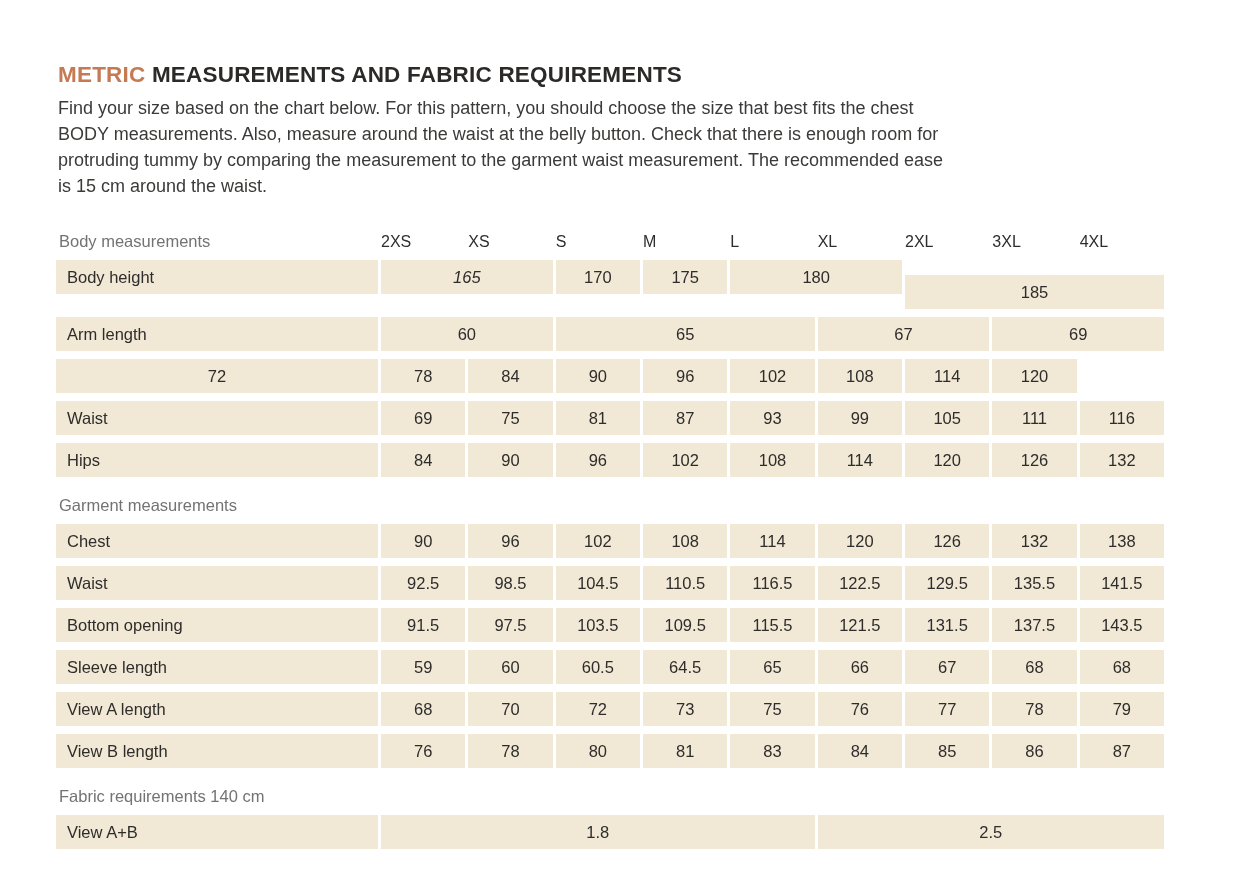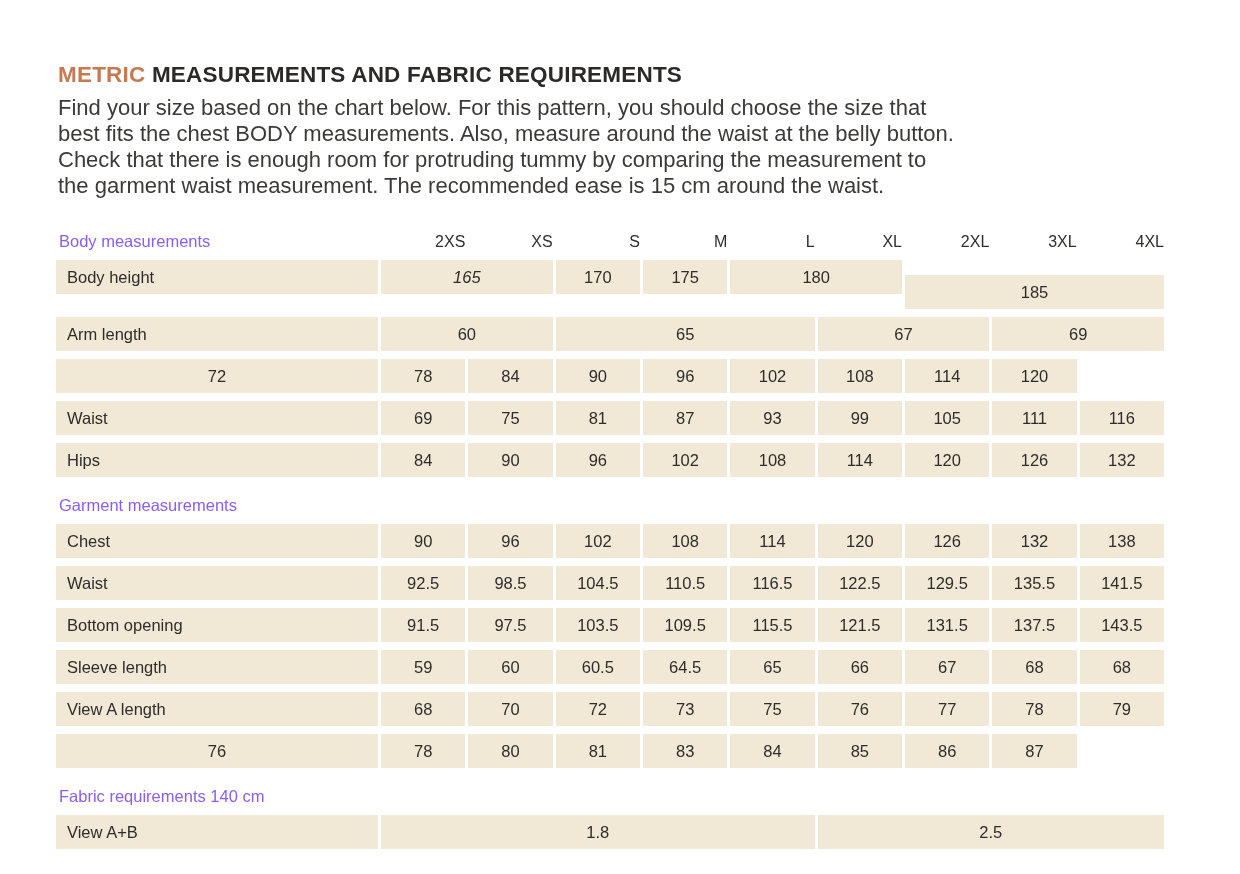--- a/index.html
+++ b/index.html
@@ -24,21 +24,21 @@
   }
   .title {
     font-size: 22.5px;
     font-weight: 600;
     letter-spacing: 0.2px;
     margin: 0 0 7px 2px;
     color: #2b2a28;
   }
   .title .accent { color: var(--accent); }
   .intro {
-    font-size: 22px;
+    font-size: 18px;
     line-height: 26px;
     margin: 0 8px 22px 2px;
     color: var(--body-ink);
     max-width: 1120px;
   }
   .size-table { width: 1108px; }
   .row {
     display: grid;
     grid-template-columns: 322px repeat(9, 1fr);
     column-gap: 3px;
@@ -46,26 +46,26 @@
   }
   .header-row {
     margin-top: 5px;
     margin-bottom: 9px;
     align-items: end;
     height: 30px;
   }
   .section-title {
     font-size: 16.5px;
     padding-left: 3px;
-    color: #8b5cf6;
+    color: #737373;
     white-space: nowrap;
   }
   .size-header {
     font-size: 16px;
-    text-align: right;
+    text-align: left;
     align-self: end;
     color: #2f2e2c;
   }
   .data-row .cell {
     background: var(--cell);
     height: 34px;
     display: flex;
     align-items: center;
     font-size: 16.5px;
   }
@@ -206,20 +206,21 @@
         <div class="cell value-cell">70</div>
         <div class="cell value-cell">72</div>
         <div class="cell value-cell">73</div>
         <div class="cell value-cell">75</div>
         <div class="cell value-cell">76</div>
         <div class="cell value-cell">77</div>
         <div class="cell value-cell">78</div>
         <div class="cell value-cell">79</div>
       </div>
       <div class="row data-row">
+        <div class="cell label-cell">View B length</div>
         <div class="cell value-cell">76</div>
         <div class="cell value-cell">78</div>
         <div class="cell value-cell">80</div>
         <div class="cell value-cell">81</div>
         <div class="cell value-cell">83</div>
         <div class="cell value-cell">84</div>
         <div class="cell value-cell">85</div>
         <div class="cell value-cell">86</div>
         <div class="cell value-cell">87</div>
       </div>

